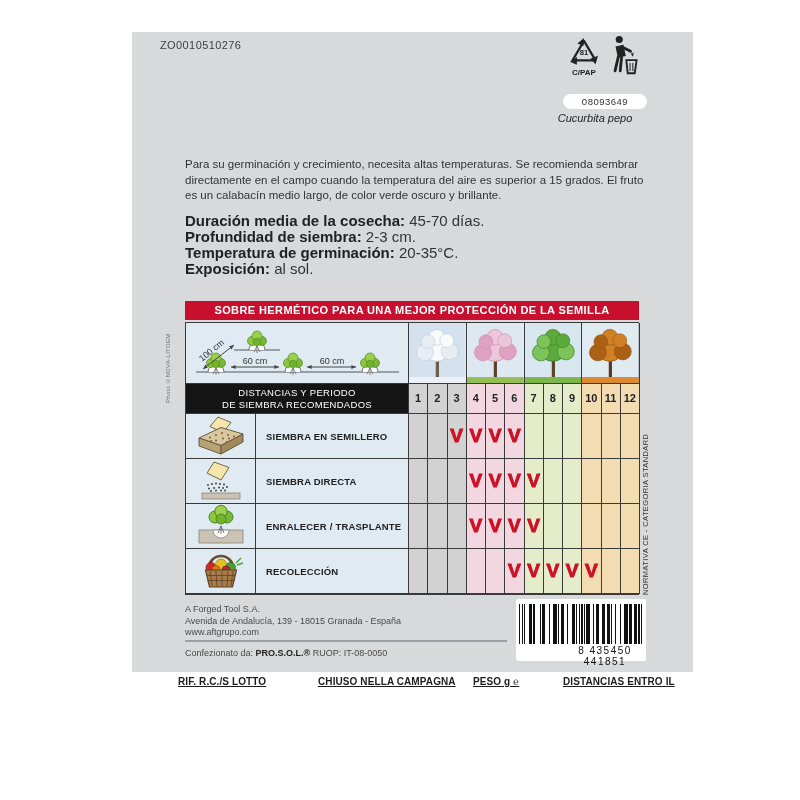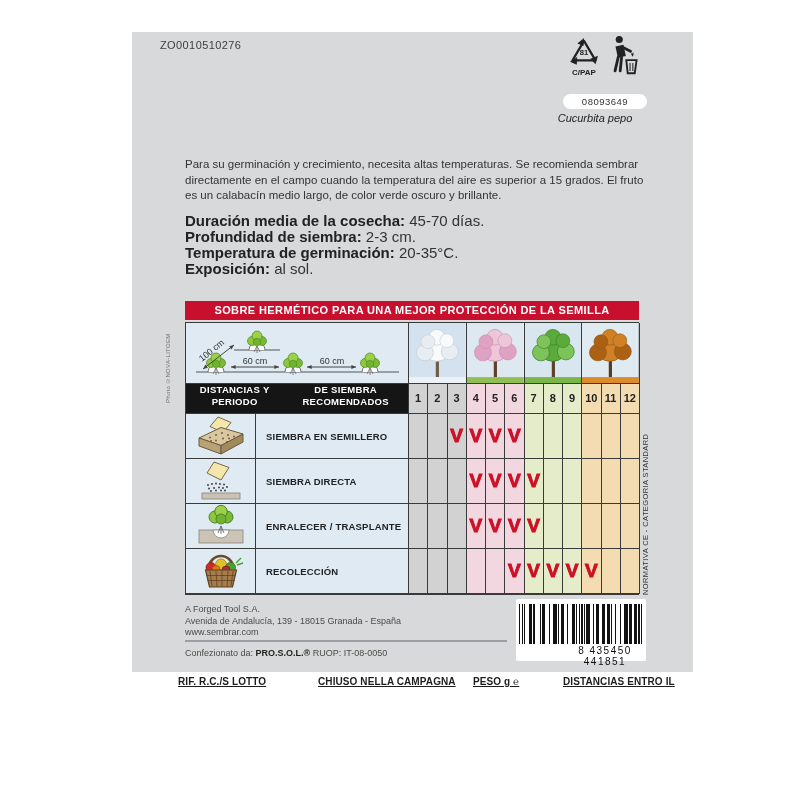--- a/index.html
+++ b/index.html
@@ -30,22 +30,22 @@
   .vtext { writing-mode:vertical-rl; transform:rotate(180deg); }
   .photo-credit { left:33px; top:293px; height:78px; font-size:6px; color:#707070; letter-spacing:.3px; }
   .side-note { left:509px; top:381px; height:182px; font-size:7.5px; color:#333; letter-spacing:.4px; }
 
   .calendar { left:53px; top:290px; width:454px; display:grid;
               grid-template-columns:70px 153px repeat(12,19.25px);
               grid-template-rows:61px 30px repeat(4,45px);
               border:1px solid #3a3a3a; background:#fff; }
   .cell { border-right:1px solid #3a3a3a; border-bottom:1px solid #3a3a3a; overflow:hidden; position:relative; }
   .cell.diagram { background:#dfeaf2; }
-  .cell.banner { background:#151515; color:#fff; font-size:9.5px; font-weight:bold; text-align:center;
-                 display:flex; flex-direction:row; justify-content:center; line-height:12px; letter-spacing:.3px; }
+  .cell.banner { background:#151515; color:#fff; font-size:9.5px; font-weight:normal; text-align:center;
+                 display:flex; flex-direction:column; justify-content:center; line-height:12px; letter-spacing:.3px; }
   .cell.mh { font-size:11px; font-weight:bold; color:#222; text-align:center; line-height:29px; }
   .cell.icon, .cell.label { background:#dfeaf2; }
   .cell.icon { display:flex; align-items:center; justify-content:center; }
   .cell.label { display:flex; align-items:center; padding-left:10px; font-size:9.5px; font-weight:bold; color:#222; letter-spacing:.2px; }
   .cell.mc { text-align:center; }
   .chk { font-size:19px; font-weight:bold; line-height:44px; -webkit-text-stroke:1px currentColor; }
   .dlab { font-size:9px; fill:#333; }
 
   .addr { left:53px; top:572px; font-size:9px; line-height:11.5px; color:#4a4a4a; }
   .divider { left:53px; top:608px; width:322px; height:2px; background:#9b9fa3; }
@@ -330,21 +330,21 @@
         <div class="cell mc" style="background: rgb(243, 220, 177);"><span class="chk" style="color:#cd1126">V</span></div>
         <div class="cell mc" style="background: rgb(243, 220, 177);"></div>
         <div class="cell mc" style="background: rgb(243, 220, 177);"></div>
       </div>
 
     <div class="abs vtext side-note">NORMATIVA CE - CATEGORIA STANDARD</div>
 
     <div class="abs addr">
       <div>A Forged Tool S.A.</div>
       <div>Avenida de Andalucía, 139 - 18015 Granada - España</div>
-      <div>www.sembrar.com</div>
+      <div>www.aftgrupo.com</div>
     </div>
 
     <div class="abs divider"></div>
 
     <div class="abs packed">
       <span>Confezionato da: </span><span class="b">PRO.S.O.L.®</span><span> RUOP: IT-08-0050</span>
     </div>
 
     <div class="abs barcode-box">
       <div id="bars">

